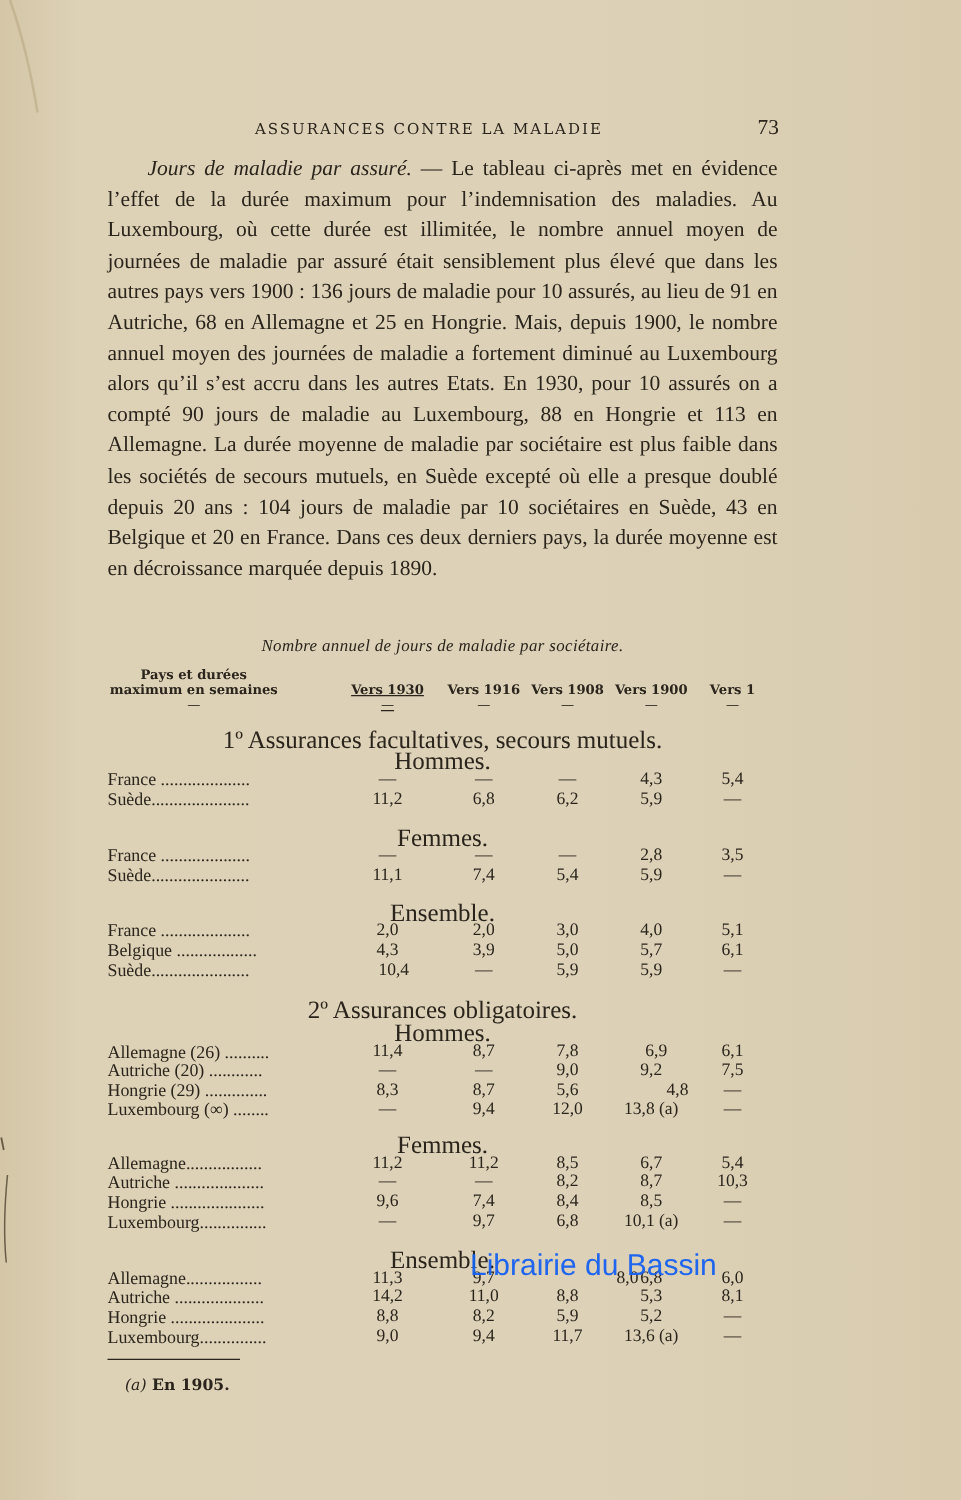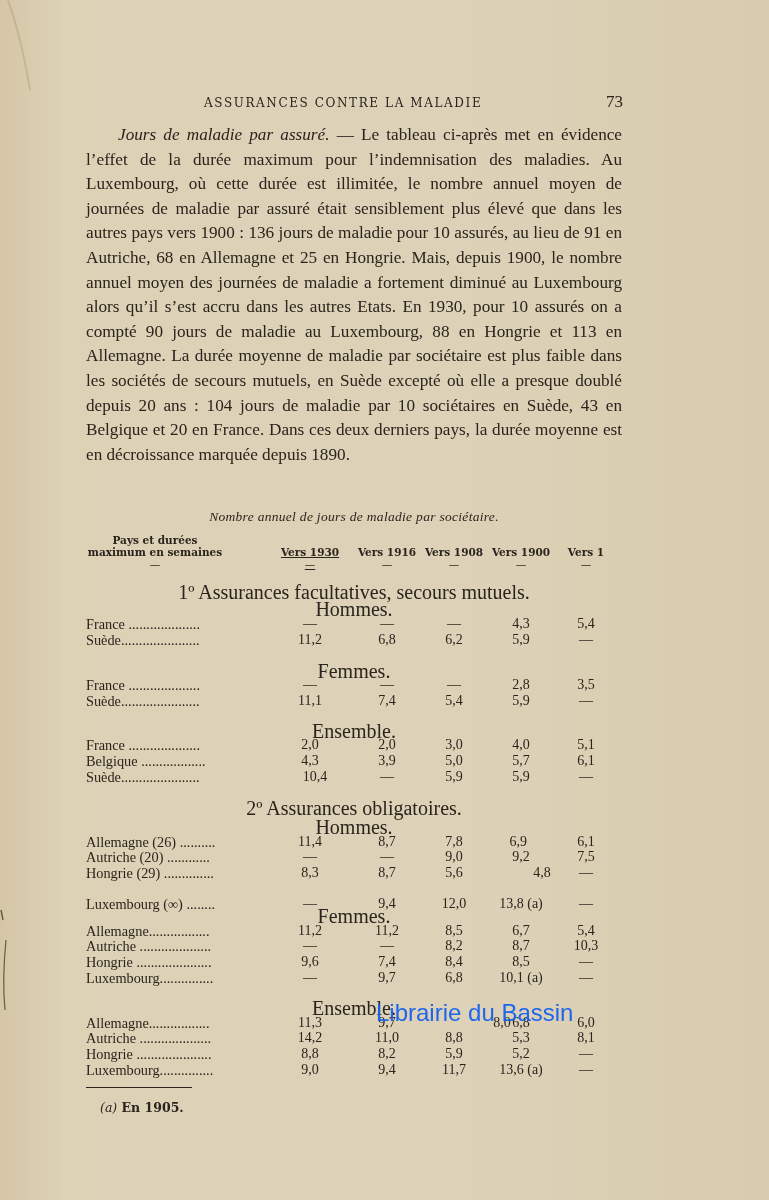--- a/index.html
+++ b/index.html
@@ -178,40 +178,40 @@
       <span class="cell" style="left: 405px;">5,9</span>
       <span class="cell" style="left: 470px;">—</span>
     </div>
     <div class="section-title" style="top: 797px;">2º Assurances obligatoires.</div>
     <div class="group-title" style="top: 816px;">Hommes.</div>
     <div class="row" style="top: 834px;">
       <span class="label">Allemagne (26) ..........</span>
       <span class="cell" style="left: 194px;">11,4</span>
       <span class="cell" style="left: 271px;">8,7</span>
       <span class="cell" style="left: 338px;">7,8</span>
-      <span class="cell" style="left: 381px; text-align: right;">6,9</span>
+      <span class="cell" style="left: 409px;">6,9</span>
       <span class="cell" style="left: 470px;">6,1</span>
     </div>
     <div class="row" style="top: 849px;">
       <span class="label">Autriche (20) ............</span>
       <span class="cell" style="left: 194px;">—</span>
       <span class="cell" style="left: 271px;">—</span>
       <span class="cell" style="left: 338px;">9,0</span>
       <span class="cell" style="left: 405px;">9,2</span>
       <span class="cell" style="left: 470px;">7,5</span>
     </div>
     <div class="row" style="top: 865px;">
       <span class="label">Hongrie (29) ..............</span>
       <span class="cell" style="left: 194px;">8,3</span>
       <span class="cell" style="left: 271px;">8,7</span>
       <span class="cell" style="left: 338px;">5,6</span>
       <span class="cell" style="left: 426px; text-align: center;">4,8</span>
       <span class="cell" style="left: 470px;">—</span>
     </div>
-    <div class="row" style="top: 880px; margin-top: 16px;">
+    <div class="row" style="top: 880px;">
       <span class="label">Luxembourg (∞) ........</span>
       <span class="cell" style="left: 194px;">—</span>
       <span class="cell" style="left: 271px;">9,4</span>
       <span class="cell" style="left: 338px;">12,0</span>
       <span class="cell" style="left: 405px;">13,8 (a)</span>
       <span class="cell" style="left: 470px;">—</span>
     </div>
     <div class="group-title" style="top: 905px;">Femmes.</div>
     <div class="row" style="top: 923px;">
       <span class="label">Allemagne.................</span>

